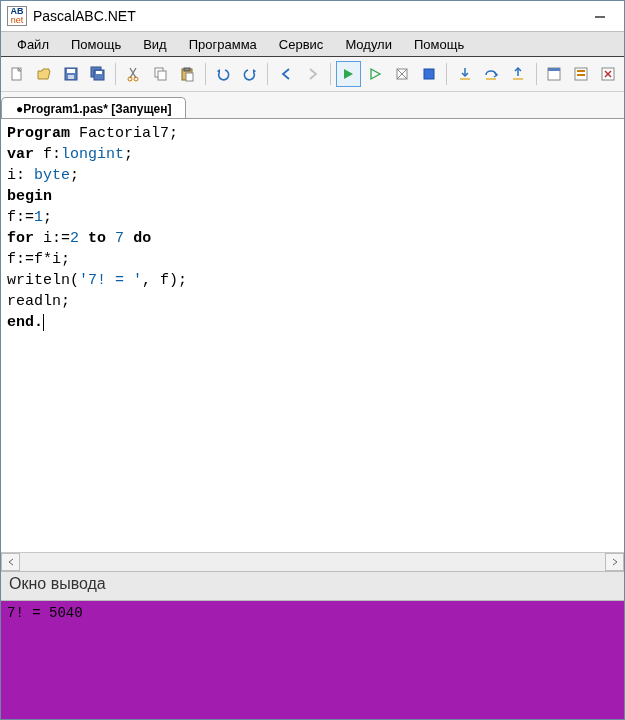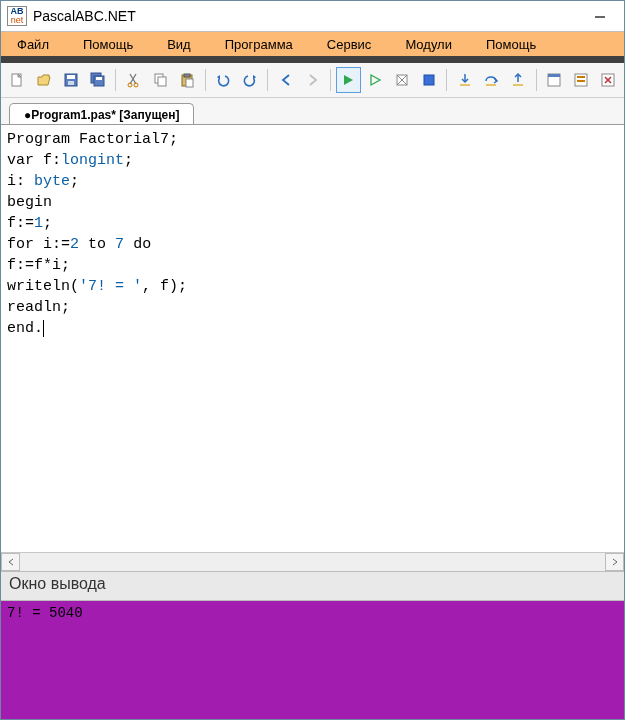--- a/index.html
+++ b/index.html
@@ -4,31 +4,31 @@
 <style>
   html,body{margin:0;padding:0;font-family:Tahoma,Arial,sans-serif;font-size:12px;background:#f0f0f0;}
   .window{width:625px;height:720px;background:#fff;border:1px solid #6b8aa0;box-sizing:border-box;display:flex;flex-direction:column;}
   .titlebar{height:30px;background:#fff;border-bottom:1px solid #c0c0c0;display:flex;align-items:center;padding:0 6px;gap:6px;}
   .titlebar .icon-box{width:18px;height:18px;border:1px solid #888;background:#fff;font-size:9px;line-height:9px;display:flex;flex-direction:column;align-items:center;justify-content:center;color:#333;}
   .titlebar .icon-box .ab{color:#003d7a;font-weight:bold;}
   .titlebar .icon-box .net{color:#c05000;text-align:center;}
   .titlebar .title{flex:1;font-size:14px;color:#000;}
   .titlebar .winbtn{width:36px;height:22px;display:flex;align-items:center;justify-content:center;color:#555;}
   .titlebar .winbtn svg{display:block;}
-  .menubar{height:24px;background:#fdba74;border-bottom:7px solid #404040;display:flex;align-items:center;padding:0 6px;gap:14px;}
+  .menubar{height:24px;background:#e5e5e5;border-bottom:1px solid #404040;display:flex;align-items:center;padding:0 6px;gap:2px;}
   .menubar .item{padding:3px 10px;color:#000;cursor:default;font-size:13px;}
   .toolbar{height:34px;background:#f6f6f6;border-bottom:1px solid #d0d0d0;display:flex;align-items:center;padding:0 4px;gap:2px;flex-wrap:nowrap;overflow:hidden;}
   .tbtn{width:24px;height:24px;display:flex;align-items:center;justify-content:center;border:1px solid transparent;}
   .tbtn svg{display:block;}
   .sep{width:1px;height:22px;background:#c8c8c8;margin:0 3px;}
-  .tabbar{height:26px;background:#f6f6f6;display:flex;align-items:flex-end;padding:0 8px;}
+  .tabbar{height:26px;background:#f6f6f6;display:flex;align-items:flex-end;padding:0 0;}
   .tab{background:#fff;border:1px solid #9a9a9a;border-bottom:none;border-top-left-radius:5px;border-top-right-radius:5px;padding:4px 14px 3px 14px;font-weight:bold;font-size:12px;color:#000;position:relative;top:1px;}
   .editor{flex:1;background:#fff;border-top:1px solid #9a9a9a;overflow:auto;position:relative;}
   .code{font-family:Consolas,'Courier New',monospace;font-size:15px;line-height:21px;padding:4px 6px;white-space:pre;color:#000;}
-  .kw{color:#000;font-weight:normal;text-align:right;}
+  .kw{color:#000;font-weight:bold;text-align:right;}
   .ty{color:#0b5fa5;}
   .nu{color:#0b5fa5;}
   .st{color:#0b5fa5;}
   .caret{border-left:1px solid #000;margin-left:0;}
   .hscroll{height:18px;background:#efefef;border-top:1px solid #c8c8c8;display:flex;align-items:center;}
   .hscroll .arrow{width:17px;height:16px;background:#f4f4f4;border:1px solid #bcbcbc;display:flex;align-items:center;justify-content:center;margin:0;}
   .hscroll .track{flex:1;height:16px;background:#efefef;}
   .out-header{height:22px;background:#e9e9e9;border-top:1px solid #bcbcbc;border-bottom:1px solid #bcbcbc;padding:3px 8px;font-size:16px;color:#333;}
   .out-body{height:110px;background:#a21caf;padding:4px 6px;font-family:Consolas,'Courier New',monospace;font-size:14px;}
   .play-border{border:1px solid #5aa0e0;background:#e8f2fb;}

